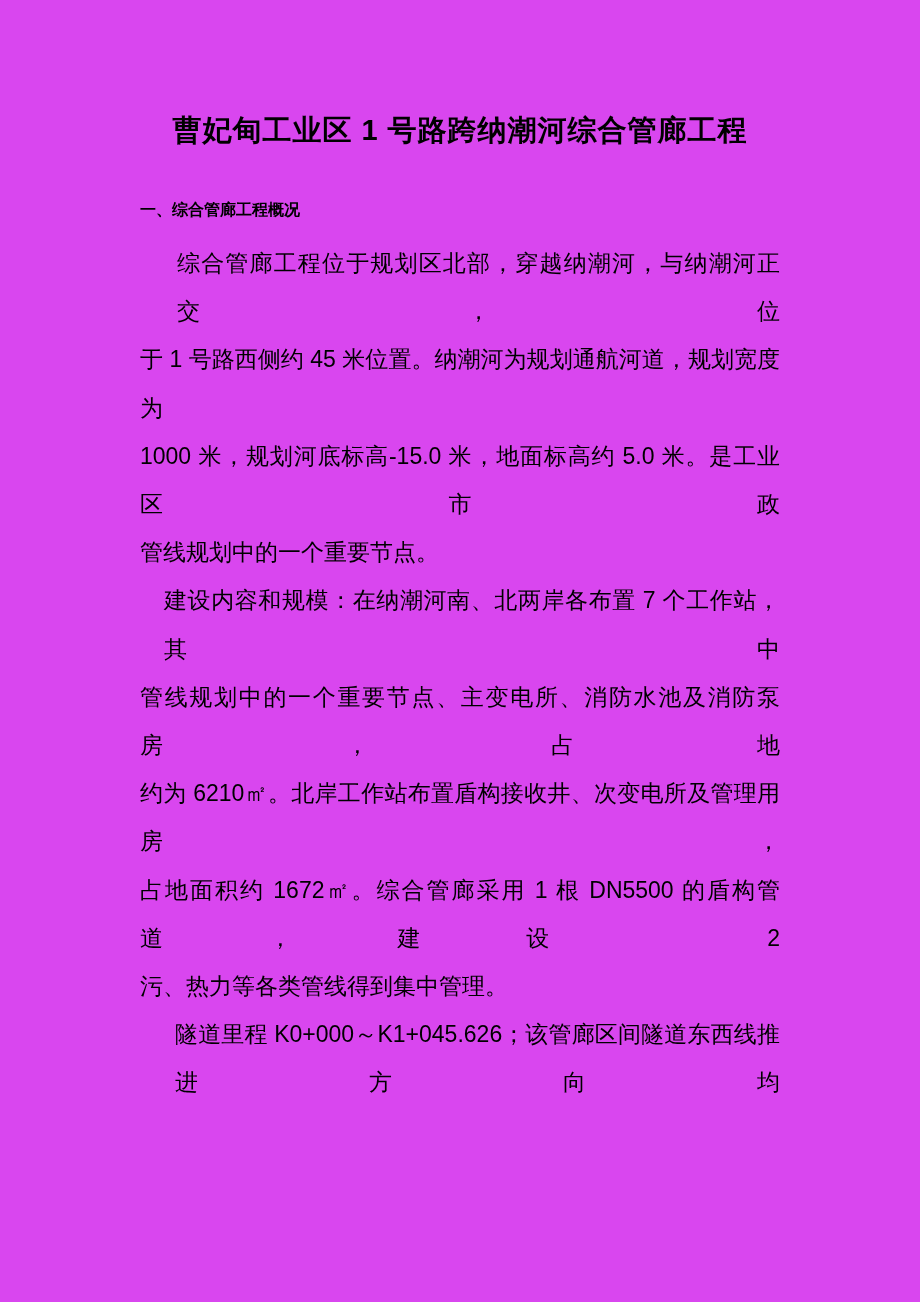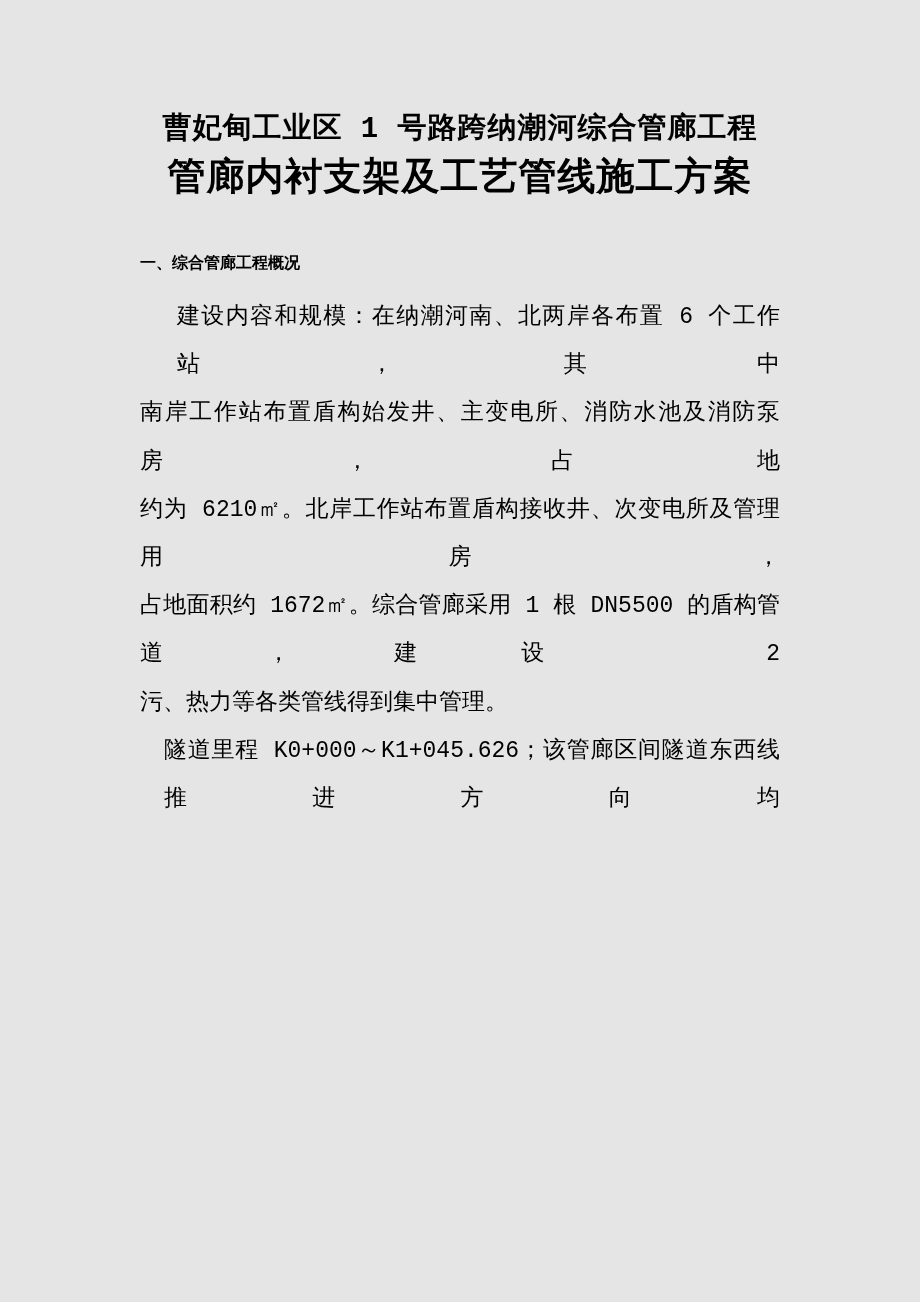--- a/index.html
+++ b/index.html
@@ -4,23 +4,23 @@
 <style>
   html, body {
     margin: 0;
     padding: 0;
     background: #ffffff;
   }
   .page {
     position: relative;
     width: 920px;
     height: 1302px;
-    background: #e5e5e5;
+    background: #d946ef;
     overflow: hidden;
-    font-family: Liberation Mono, monospace;
+    font-family: Liberation Sans, sans-serif;
     color: #000000;
   }
   .title1 {
     margin: 0;
     padding-top: 112px;
     font-size: 29px;
     line-height: 36px;
     font-weight: bold;
     text-align: center;
     letter-spacing: 1px;
@@ -60,26 +60,31 @@
   
   .paragraph:nth-child(1) .line:first-child { padding-left: 37px; }
   .paragraph:nth-child(2) .line:first-child { padding-left: 24px; }
   .paragraph:nth-child(3) .line:first-child { padding-left: 35px; }
 </style>
 </head>
 <body>
 
 <div class="page">
   <h1 class="title1">曹妃甸工业区 1 号路跨纳潮河综合管廊工程</h1>
-  <h1 class="title2">管廊内衬支架及工艺管线施工方案</h1>
   <h2 class="heading">一、综合管廊工程概况</h2>
   <div class="content" id="content">
       <div class="paragraph">
-        <div class="line">建设内容和规模：在纳潮河南、北两岸各布置 6 个工作站，其中</div>
-        <div class="line">南岸工作站布置盾构始发井、主变电所、消防水池及消防泵房，占地</div>
+        <div class="line">综合管廊工程位于规划区北部，穿越纳潮河，与纳潮河正交，位</div>
+        <div class="line">于 1 号路西侧约 45 米位置。纳潮河为规划通航河道，规划宽度为</div>
+        <div class="line">1000 米，规划河底标高-15.0 米，地面标高约 5.0 米。是工业区市政</div>
+        <div class="line last">管线规划中的一个重要节点。</div>
+      </div>
+      <div class="paragraph">
+        <div class="line">建设内容和规模：在纳潮河南、北两岸各布置 7 个工作站，其中</div>
+        <div class="line">管线规划中的一个重要节点、主变电所、消防水池及消防泵房，占地</div>
         <div class="line">约为 6210㎡。北岸工作站布置盾构接收井、次变电所及管理用房，</div>
         <div class="line">占地面积约 1672㎡。综合管廊采用 1 根 DN5500 的盾构管道，建设 2</div>
         <div class="line last">污、热力等各类管线得到集中管理。</div>
       </div>
       <div class="paragraph">
         <div class="line">隧道里程 K0+000～K1+045.626；该管廊区间隧道东西线推进方向均</div>
       </div>
     </div>
 </div>
 

